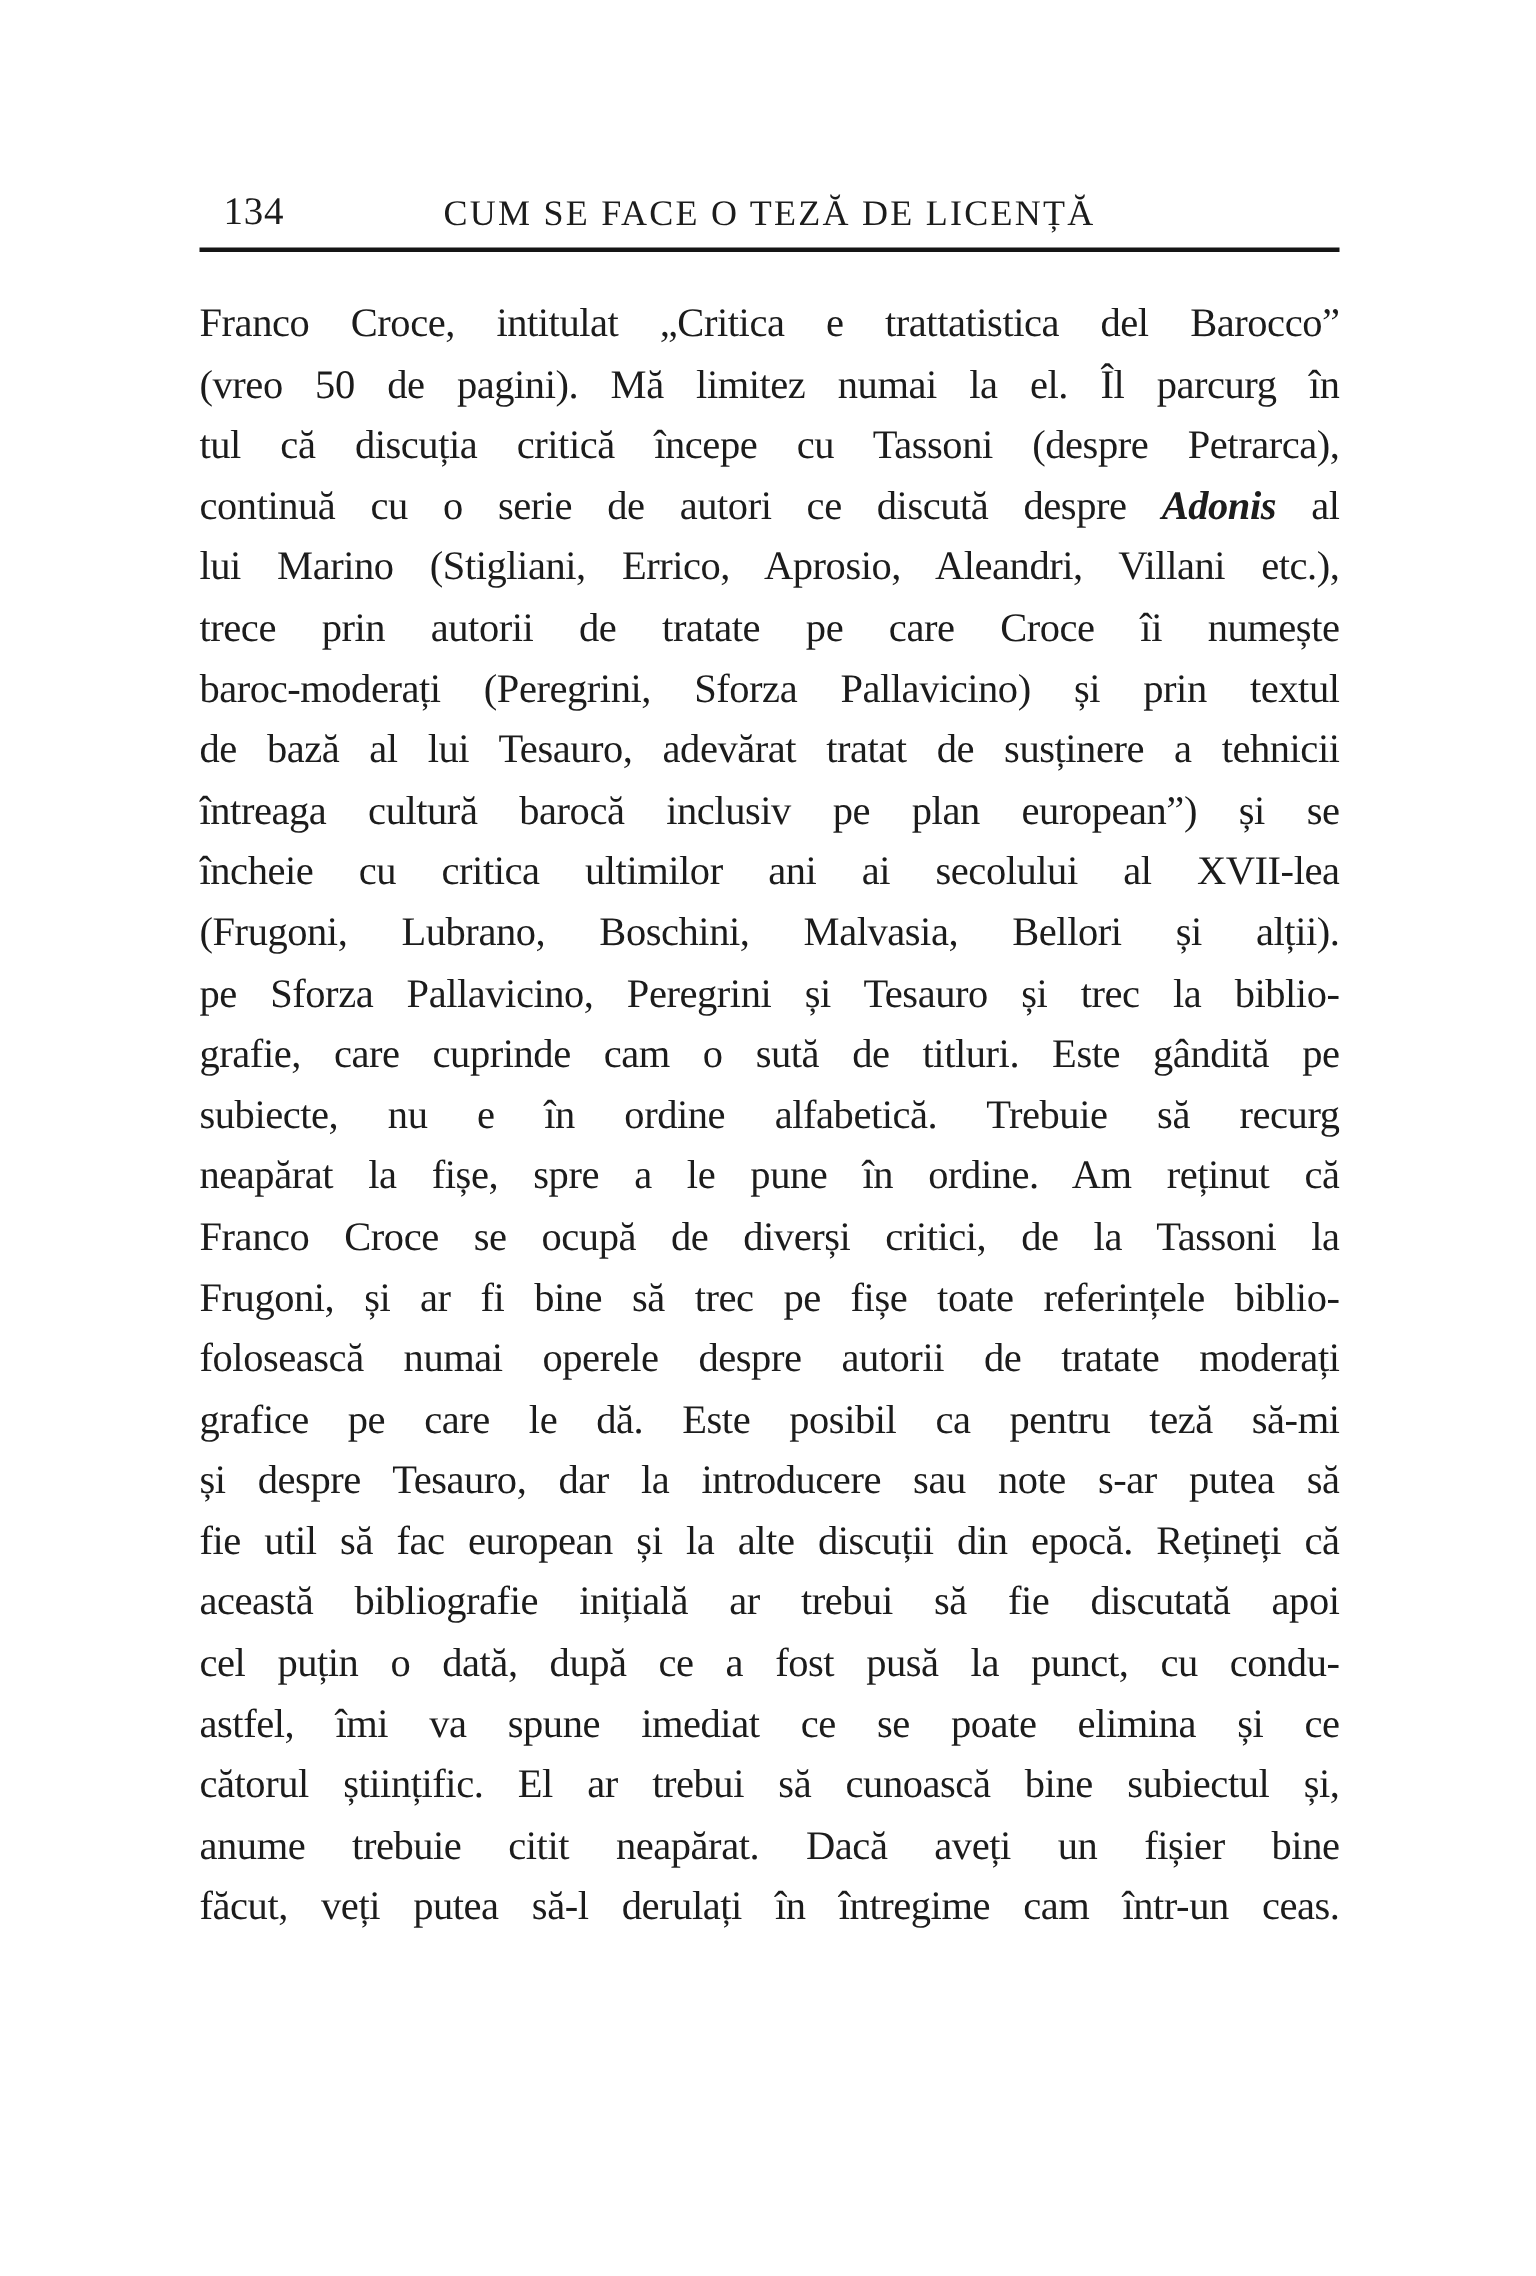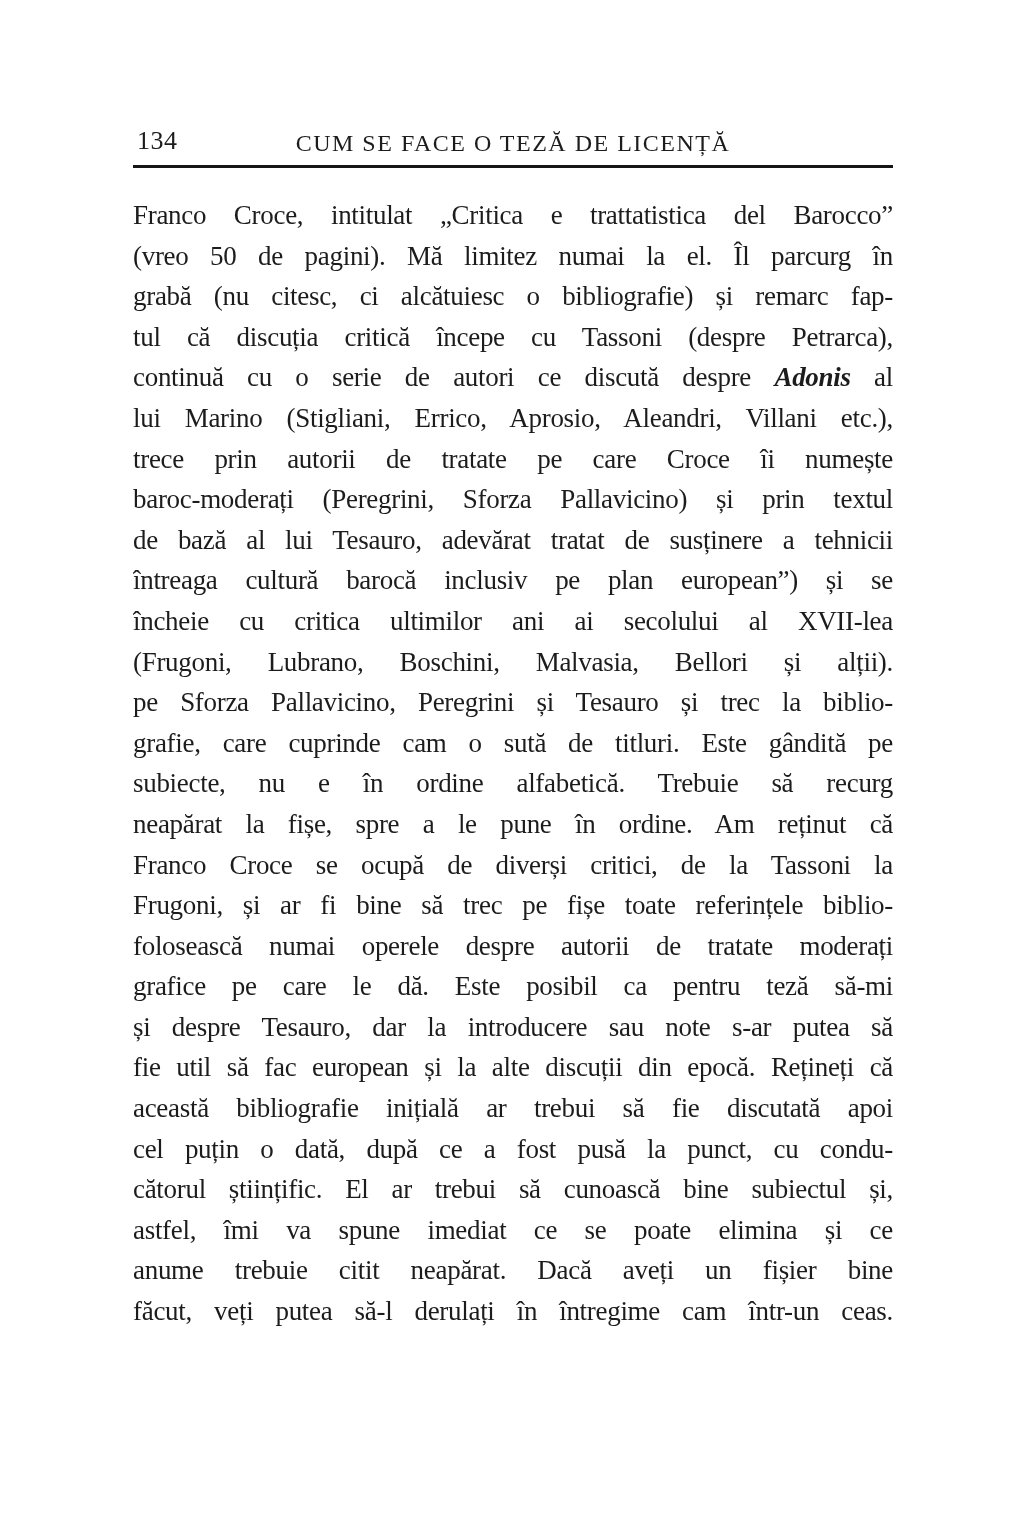--- a/index.html
+++ b/index.html
@@ -19,21 +19,21 @@
     width: 760px;
     margin-left: 133px;
     padding-top: 126px;
   }
   .running-header {
     position: relative;
     height: 32px;
   }
   .page-number {
     position: absolute;
-    left: 4px;
+    left: 16px;
     bottom: 2px;
     font-size: 26px;
     letter-spacing: 0.5px;
   }
   .running-title {
     text-align: center;
     font-size: 24px;
     letter-spacing: 1.5px;
     padding-top: 4px;
     white-space: nowrap;
@@ -66,21 +66,20 @@
 
 <div class="page">
   <div class="running-header">
     <span class="page-number">134</span>
     <div class="running-title">CUM SE FACE O TEZĂ DE LICENȚĂ</div>
   </div>
   <div class="header-rule"></div>
   <div class="body-text">
       <div class="line"><span>Franco Croce, intitulat „Critica e trattatistica del Barocco”</span></div>
       <div class="line"><span>(vreo 50 de pagini). Mă limitez numai la el. Îl parcurg în</span></div>
-      <div class="line"><span>grabă (nu citesc, ci alcătuiesc o bibliografie) și remarc fap-</span></div>
       <div class="line"><span>tul că discuția critică începe cu Tassoni (despre Petrarca),</span></div>
       <div class="line"><span>continuă cu o serie de autori ce discută despre </span><span class="bold-italic">Adonis</span><span> al</span></div>
       <div class="line"><span>lui Marino (Stigliani, Errico, Aprosio, Aleandri, Villani etc.),</span></div>
       <div class="line"><span>trece prin autorii de tratate pe care Croce îi numește</span></div>
       <div class="line"><span>baroc-moderați (Peregrini, Sforza Pallavicino) și prin textul</span></div>
       <div class="line"><span>de bază al lui Tesauro, adevărat tratat de susținere a tehnicii</span></div>
       <div class="line"><span>întreaga cultură barocă inclusiv pe plan european”) și se</span></div>
       <div class="line"><span>încheie cu critica ultimilor ani ai secolului al XVII-lea</span></div>
       <div class="line"><span>(Frugoni, Lubrano, Boschini, Malvasia, Bellori și alții).</span></div>
       <div class="line"><span>pe Sforza Pallavicino, Peregrini și Tesauro și trec la biblio-</span></div>
@@ -88,18 +87,18 @@
       <div class="line"><span>subiecte, nu e în ordine alfabetică. Trebuie să recurg</span></div>
       <div class="line"><span>neapărat la fișe, spre a le pune în ordine. Am reținut că</span></div>
       <div class="line"><span>Franco Croce se ocupă de diverși critici, de la Tassoni la</span></div>
       <div class="line"><span>Frugoni, și ar fi bine să trec pe fișe toate referințele biblio-</span></div>
       <div class="line"><span>folosească numai operele despre autorii de tratate moderați</span></div>
       <div class="line"><span>grafice pe care le dă. Este posibil ca pentru teză să-mi</span></div>
       <div class="line"><span>și despre Tesauro, dar la introducere sau note s-ar putea să</span></div>
       <div class="line"><span>fie util să fac european și la alte discuții din epocă. Rețineți că</span></div>
       <div class="line"><span>această bibliografie inițială ar trebui să fie discutată apoi</span></div>
       <div class="line"><span>cel puțin o dată, după ce a fost pusă la punct, cu condu-</span></div>
+      <div class="line"><span>astfel, îmi va spune imediat ce se poate elimina și ce</span></div>
       <div class="line"><span>cătorul științific. El ar trebui să cunoască bine subiectul și,</span></div>
-      <div class="line"><span>astfel, îmi va spune imediat ce se poate elimina și ce</span></div>
       <div class="line"><span>anume trebuie citit neapărat. Dacă aveți un fișier bine</span></div>
       <div class="line"><span>făcut, veți putea să-l derulați în întregime cam într-un ceas.</span></div>
     </div>
 </div>
 
 </body></html>

